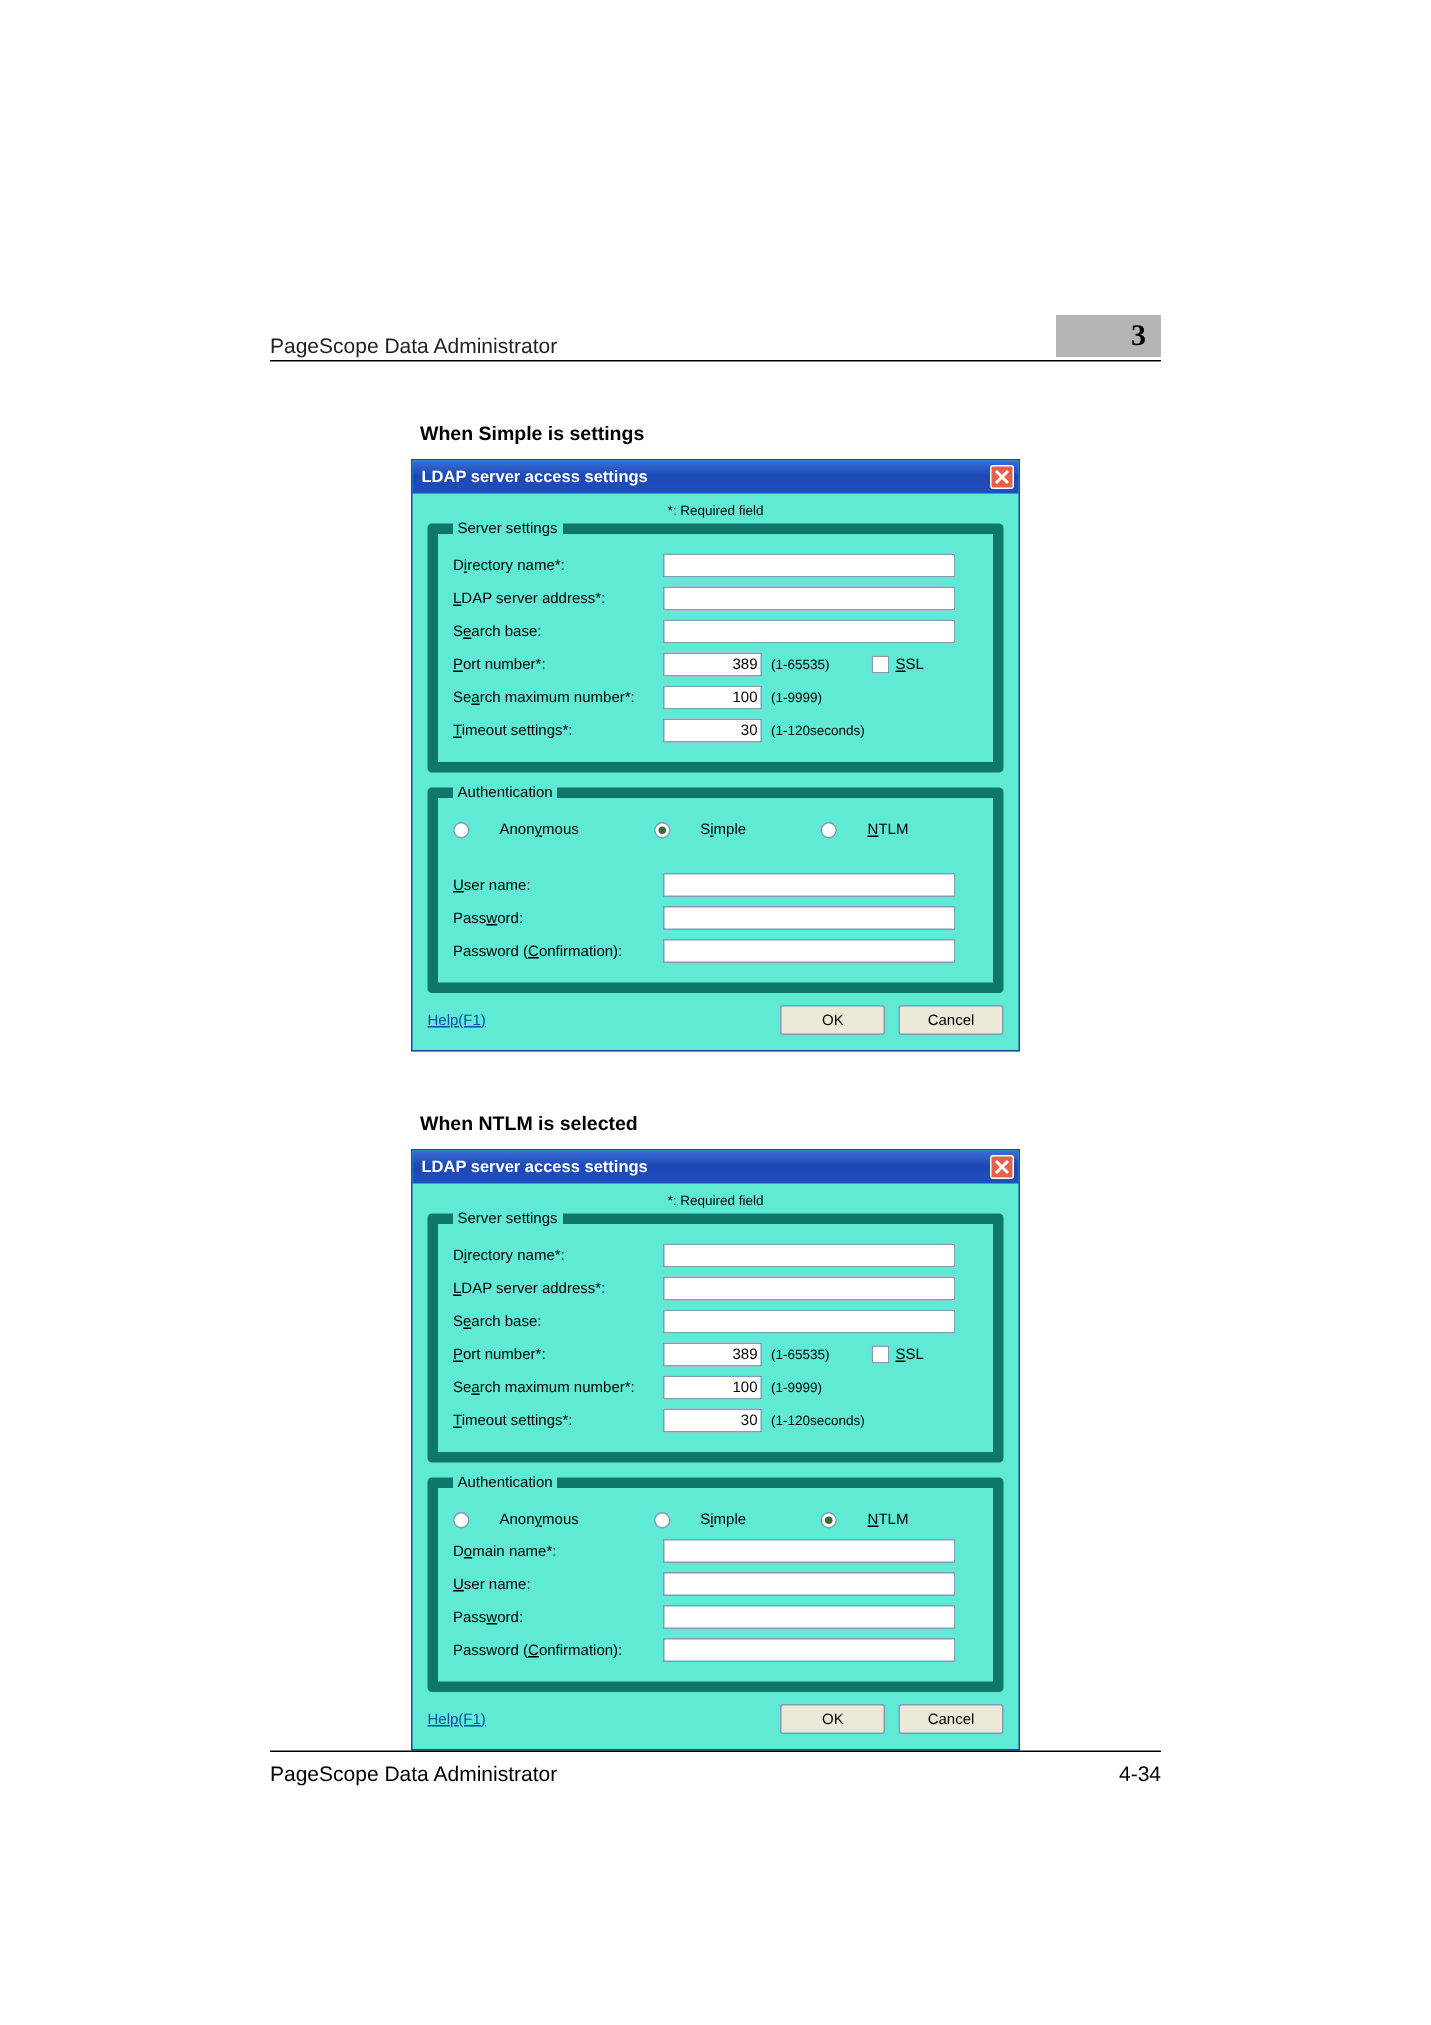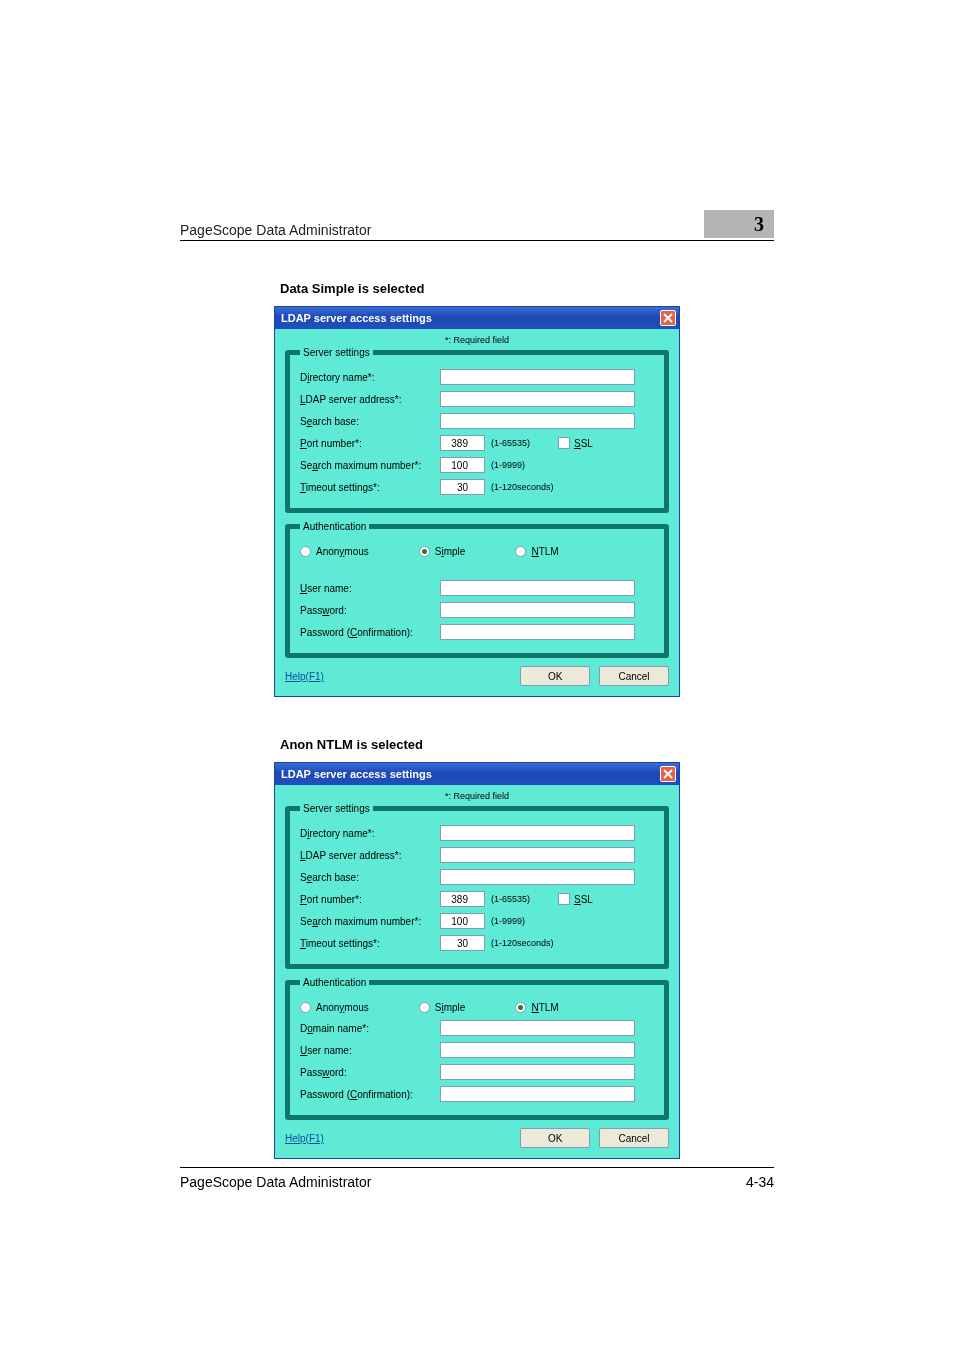--- a/index.html
+++ b/index.html
@@ -74,21 +74,21 @@
   .dlg-body {
     padding: 6px 10px 10px 10px;
     position: relative;
   }
   .required-note {
     text-align: center;
     font-size: 9px;
     margin-bottom: 2px;
   }
   fieldset {
-    border: 5px solid #0f766e;
+    border: 7px solid #0f766e;
     border-radius: 3px;
     padding: 8px 10px 10px 10px;
     margin-bottom: 8px;
   }
   legend {
     font-size: 10px;
     padding: 0 3px;
     color: #000;
   }
   .form-row {
@@ -101,32 +101,32 @@
     font-size: 10px;
   }
   .text-input {
     height: 16px;
     border: 1px solid #7f9db9;
     background: #fff;
     font-size: 10px;
     padding: 0 2px;
   }
   .text-input.wide { width: 195px; }
-  .text-input.num { width: 45px; text-align: right; padding-right:16px; }
+  .text-input.num { width: 66px; text-align: right; padding-right:2px; }
   .hint { font-size: 9px; margin-left: 6px; }
   .ssl-check {
     display: inline-flex; align-items: center; margin-left: 28px; font-size:10px;
   }
   .fake-checkbox {
     width: 12px; height: 12px; border:1px solid #7f9db9; background:#fff; margin-right:4px;
   }
   .radio-row {
     display:flex; gap: 50px; padding: 6px 0 4px 0;
   }
-  .radio-item { display:flex; align-items:center; font-size:10px; gap:5px; }
+  .radio-item { display:flex; align-items:center; font-size:10px; gap:20px; }
   .fake-radio {
     width:11px; height:11px; border-radius:50%; border:1px solid #7f9db9; background:#fff;
     display:flex; align-items:center; justify-content:center;
   }
   .fake-radio.selected::after {
     content:""; width:5px; height:5px; border-radius:50%; background:#3b6b2f;
   }
   .dlg-footer {
     display:flex; justify-content: space-between; align-items:center; margin-top:8px;
   }
@@ -145,21 +145,21 @@
 </style>
 </head>
 <body>
 
 <div class="page">
   <div class="header-row">
     <div class="header-title">PageScope Data Administrator</div>
     <div class="chapter-box">3</div>
   </div>
 
-  <div class="section-title">Data Simple is selected</div>
+  <div class="section-title">When Simple is settings</div>
 
   <div class="dialog">
     <div class="titlebar">
       <span>LDAP server access settings</span>
       <div class="close-btn">
         <svg width="10" height="10" viewBox="0 0 10 10">
             <path d="M1 1 L9 9 M9 1 L1 9" stroke="#fff" stroke-width="2"></path>
           </svg>
       </div>
     </div>
@@ -236,21 +236,21 @@
       <div class="dlg-footer">
         <a class="help-link">Help(F1)</a>
         <div>
           <span class="btn">OK</span>
           <span class="btn">Cancel</span>
         </div>
       </div>
     </div>
   </div>
 
-  <div class="section-title">Anon NTLM is selected</div>
+  <div class="section-title">When NTLM is selected</div>
 
   <div class="dialog">
     <div class="titlebar">
       <span>LDAP server access settings</span>
       <div class="close-btn">
         <svg width="10" height="10" viewBox="0 0 10 10">
             <path d="M1 1 L9 9 M9 1 L1 9" stroke="#fff" stroke-width="2"></path>
           </svg>
       </div>
     </div>

